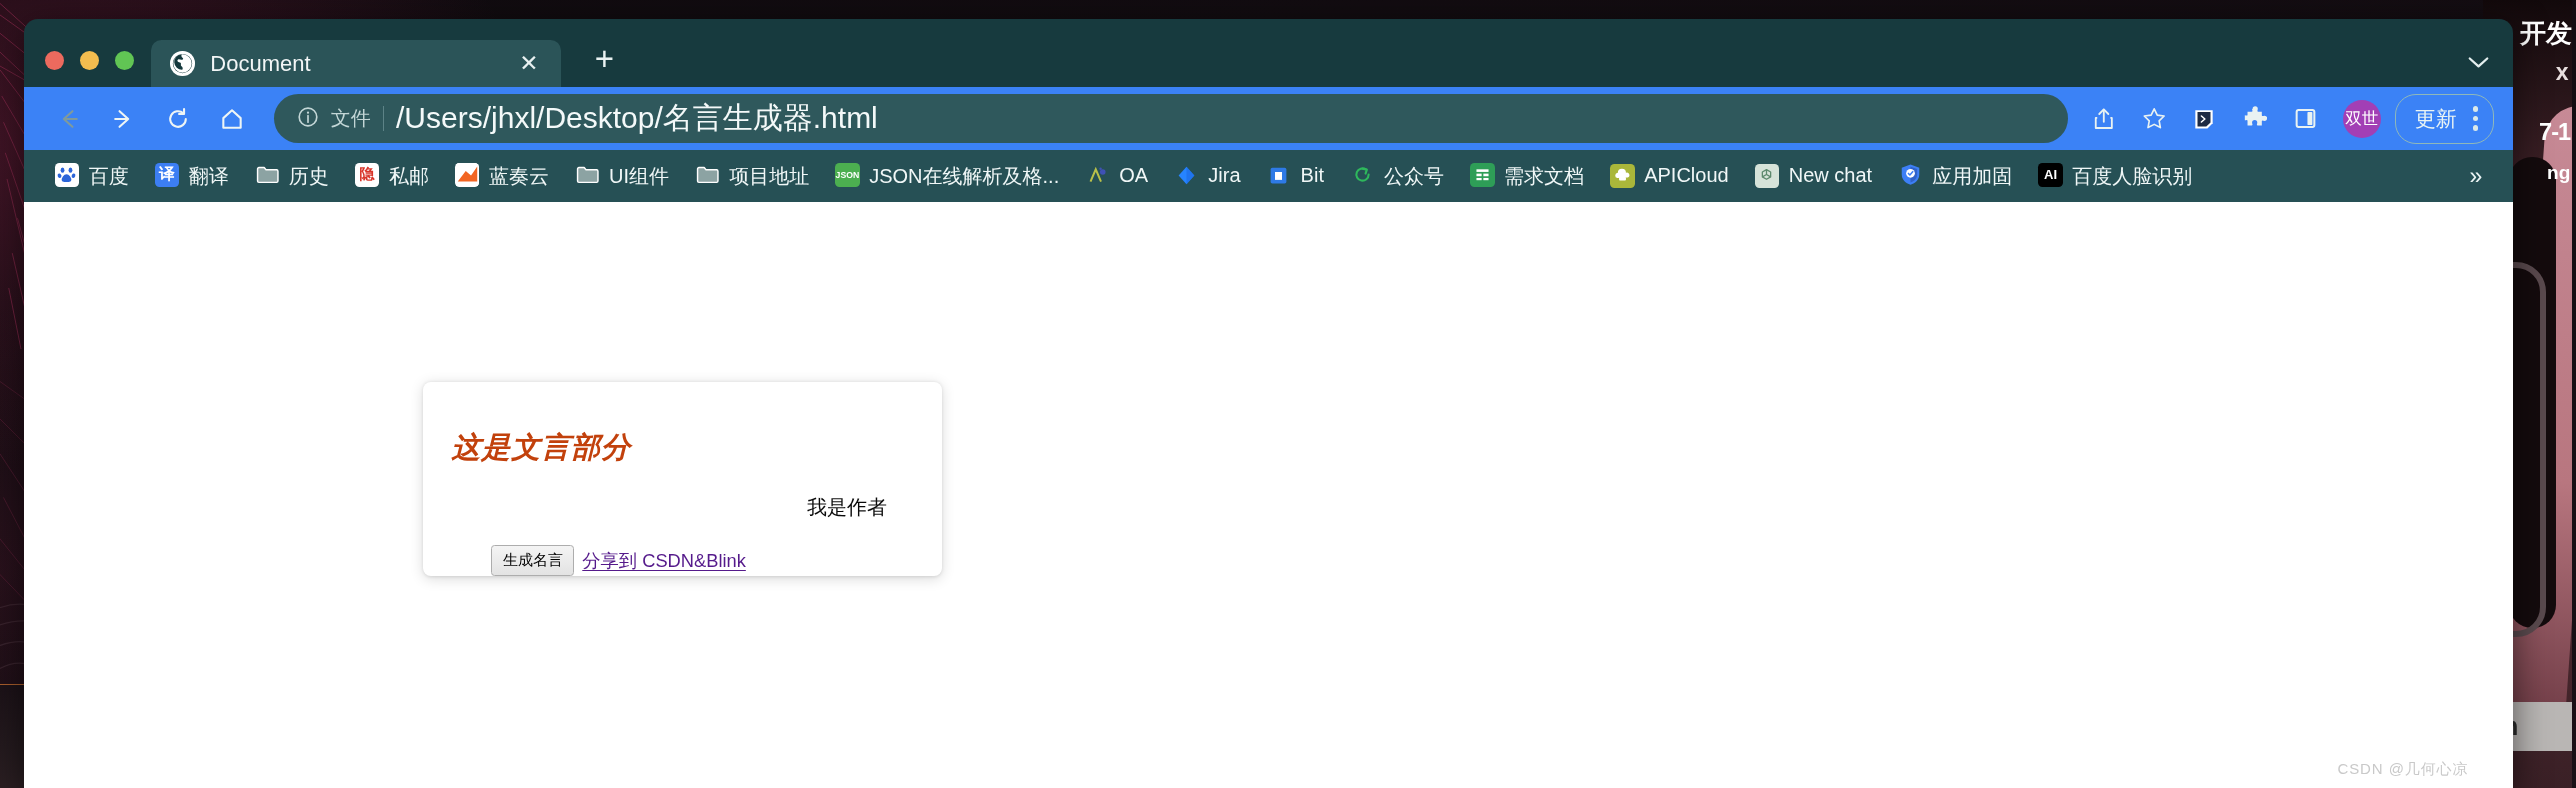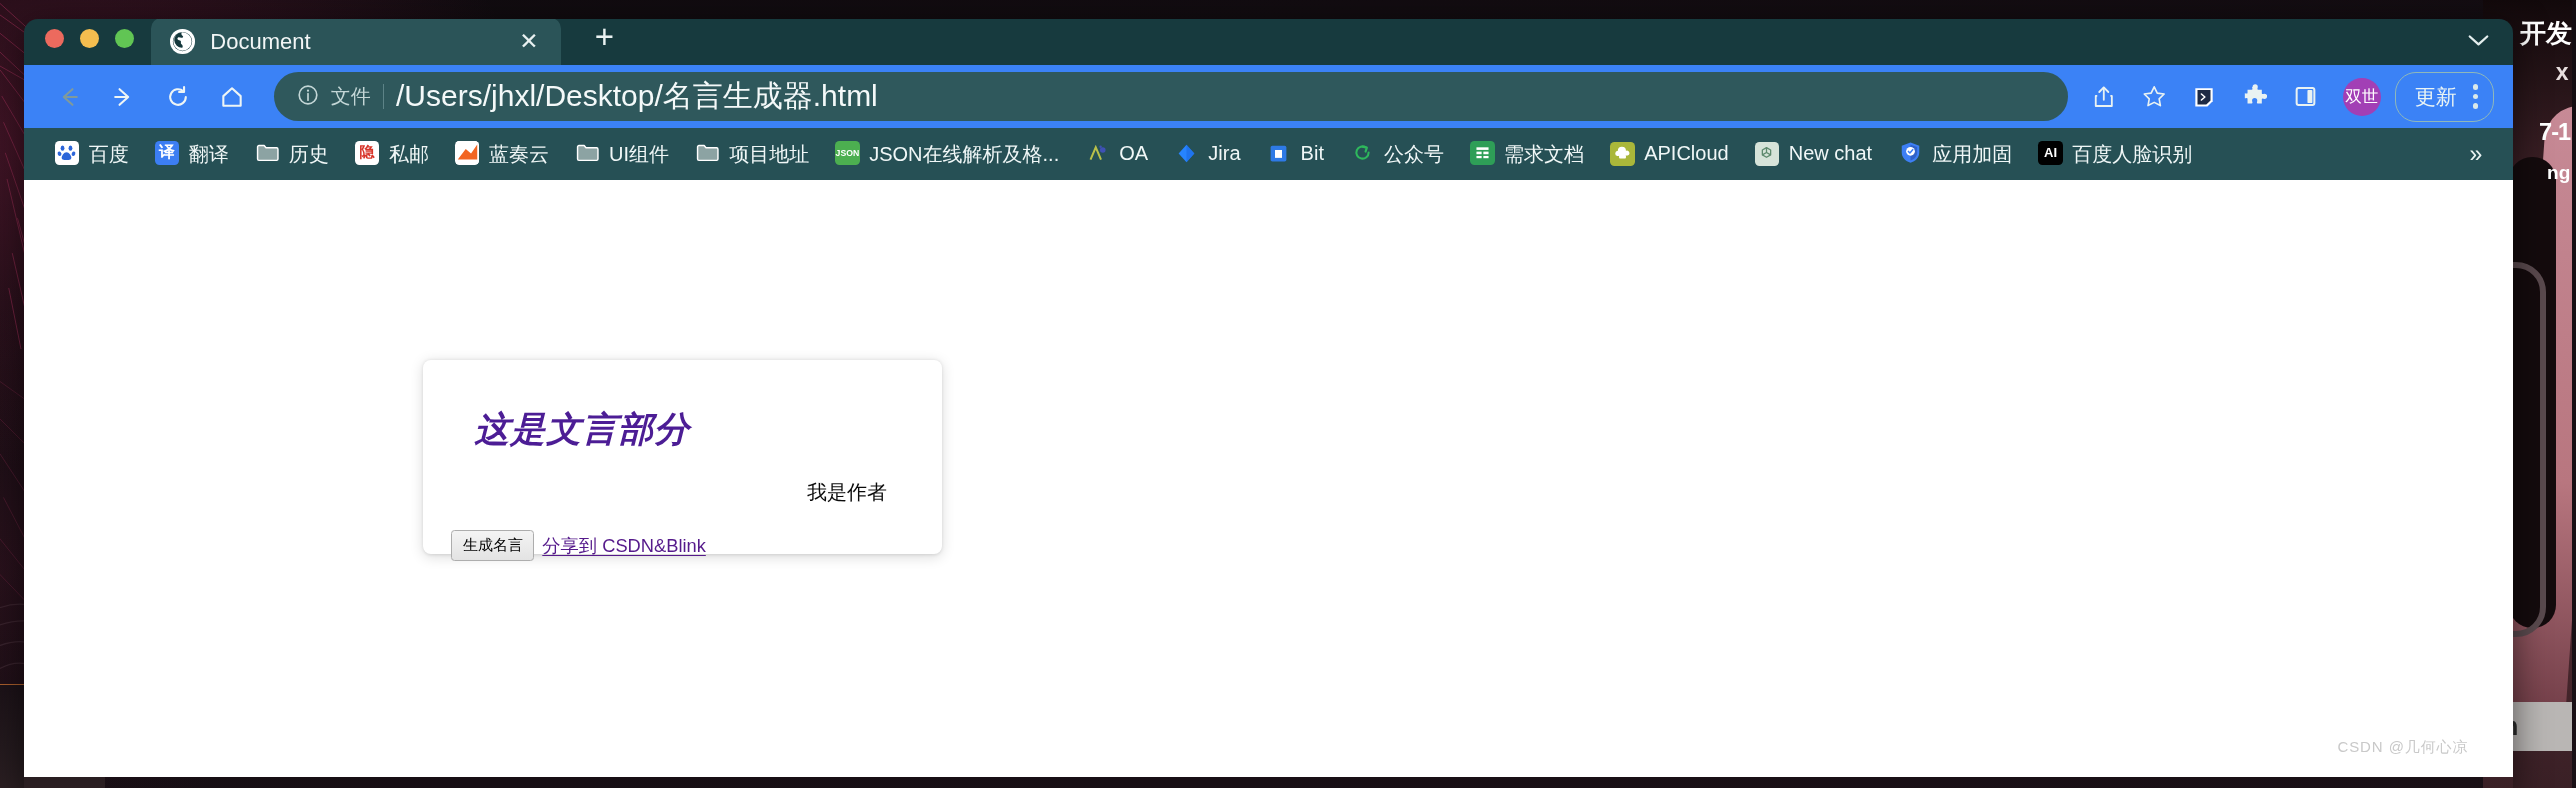--- a/index.html
+++ b/index.html
@@ -65,21 +65,21 @@
   
   #browser {
     position:absolute; left:24.4px; top:19px; width:2489px; height:770px;
     border-radius:14px 14px 0 0;
     overflow:hidden;
     box-shadow:0 8.7px 35px rgba(0,0,0,.55);
   }
 
   
   #tabstrip {
-    height:46px; background:#173a3e; position:relative;
+    height:68px; background:#173a3e; position:relative;
     display:flex; align-items:flex-end;
   }
   #traffic { display:flex; gap:15.7px; padding:0 17.5px 17.5px 21px; }
   .dot { width:19px; height:19px; border-radius:50%; }
   .dot.red{background:#ec6a5e;} .dot.yellow{background:#f4bd4f;} .dot.green{background:#61c554;}
 
   #tab {
     width:410px; height:47px; background:#2b5458;
     border-radius:10.5px 10.5px 0 0;
     display:flex; align-items:center; padding:0 14px 0 19px; gap:15.7px;
@@ -160,27 +160,27 @@
   #viewport {
     height:597px; background:#ffffff; position:relative; overflow:hidden;
   }
   #card {
     position:absolute; left:399px; top:180px; width:519px; height:194px;
     background:#fff; border-radius:7.9px;
     box-shadow:0 2.6px 14px rgba(0,0,0,.14), 0 0.9px 3.5px rgba(0,0,0,.10);
     padding:35px 31px 0 28px;
   }
   #quote {
-    font-style:italic; font-weight:700; font-size:35px; color:#4c1d95;
-    letter-spacing:0.9px; margin-top:10.5px;margin-left:23px;
+    font-style:italic; font-weight:700; font-size:29px; color:#c2410c;
+    letter-spacing:0.9px; margin-top:10.5px;
   }
   #author {
     text-align:right; font-size:20px; color:#0b0b0b; margin-top:26px; padding-right:24.4px;
   }
-  #actions { display:flex; align-items:center; gap:7.9px; margin-top:24.4px; }
+  #actions { display:flex; align-items:center; gap:7.9px; margin-top:24.4px;margin-left:40px; }
   #gen-btn {
     font-family:"Liberation Sans",sans-serif;
     font-size:15px; color:#000; padding:5.2px 10.5px;
     background:linear-gradient(180deg,#f4f4f4,#e3e3e3);
     border:0.9px solid #adadad; border-radius:3.5px;
   }
   #share-link {
     font-size:18.3px; color:#551a8b; text-decoration:underline; text-underline-offset:2.6px;
   }
   #watermark {

